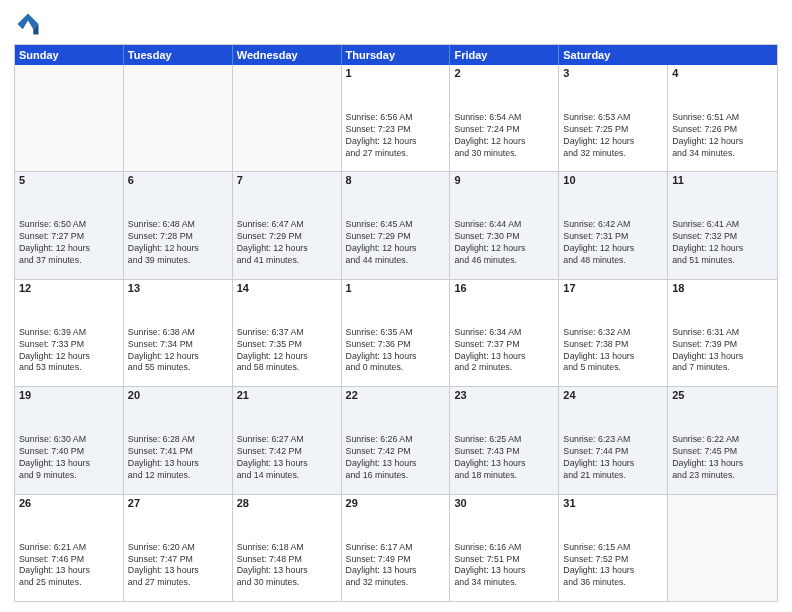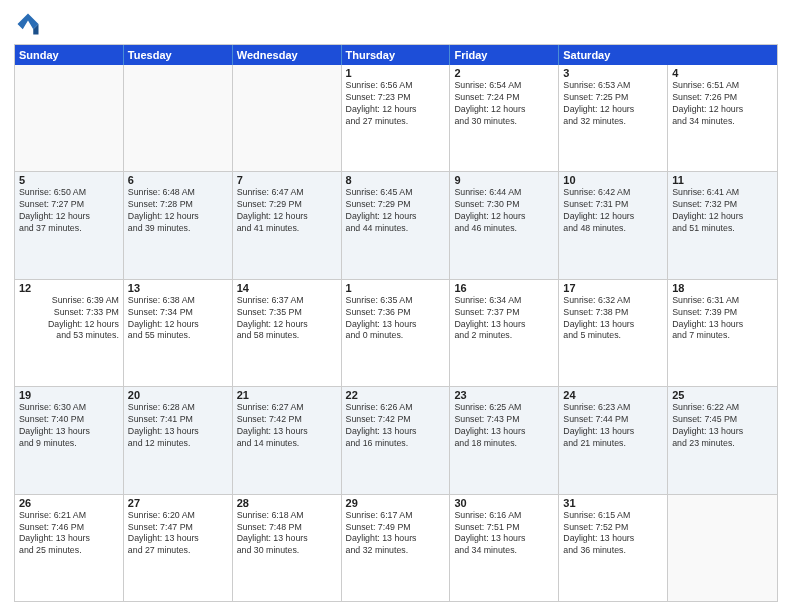--- a/index.html
+++ b/index.html
@@ -119,20 +119,21 @@
     .day-num {
       font-size: 11px;
       font-weight: bold;
       margin-bottom: 1px;
       color: #222;
     }
     .day-info {
       font-size: 8.8px;
       color: #333;
       line-height: 1.35;
+      margin-top: 32px;
     }
   </style>
 </head>
 <body>
 
 <div class="page">
   <div class="header">
     <div class="logo">
       <svg class="logo-icon" viewBox="0 0 32 32" xmlns="http://www.w3.org/2000/svg">
         <polygon points="16,4 28,16 22,22 16,12 10,22 4,16" fill="#2a6db5"></polygon>
@@ -239,21 +240,21 @@
             <div class="day-num">11</div>
             <div class="day-info" style="white-space: pre-line;">Sunrise: 6:41 AM
 Sunset: 7:32 PM
 Daylight: 12 hours
 and 51 minutes.</div>
           </div>
         </div>
         <div class="cal-row">
           <div class="cal-cell">
             <div class="day-num">12</div>
-            <div class="day-info" style="white-space: pre-line; text-align: right;">Sunrise: 6:39 AM
+            <div class="day-info" style="white-space: pre-line;">Sunrise: 6:39 AM
 Sunset: 7:33 PM
 Daylight: 12 hours
 and 53 minutes.</div>
           </div>
           <div class="cal-cell">
             <div class="day-num">13</div>
             <div class="day-info" style="white-space: pre-line;">Sunrise: 6:38 AM
 Sunset: 7:34 PM
 Daylight: 12 hours
 and 55 minutes.</div>

